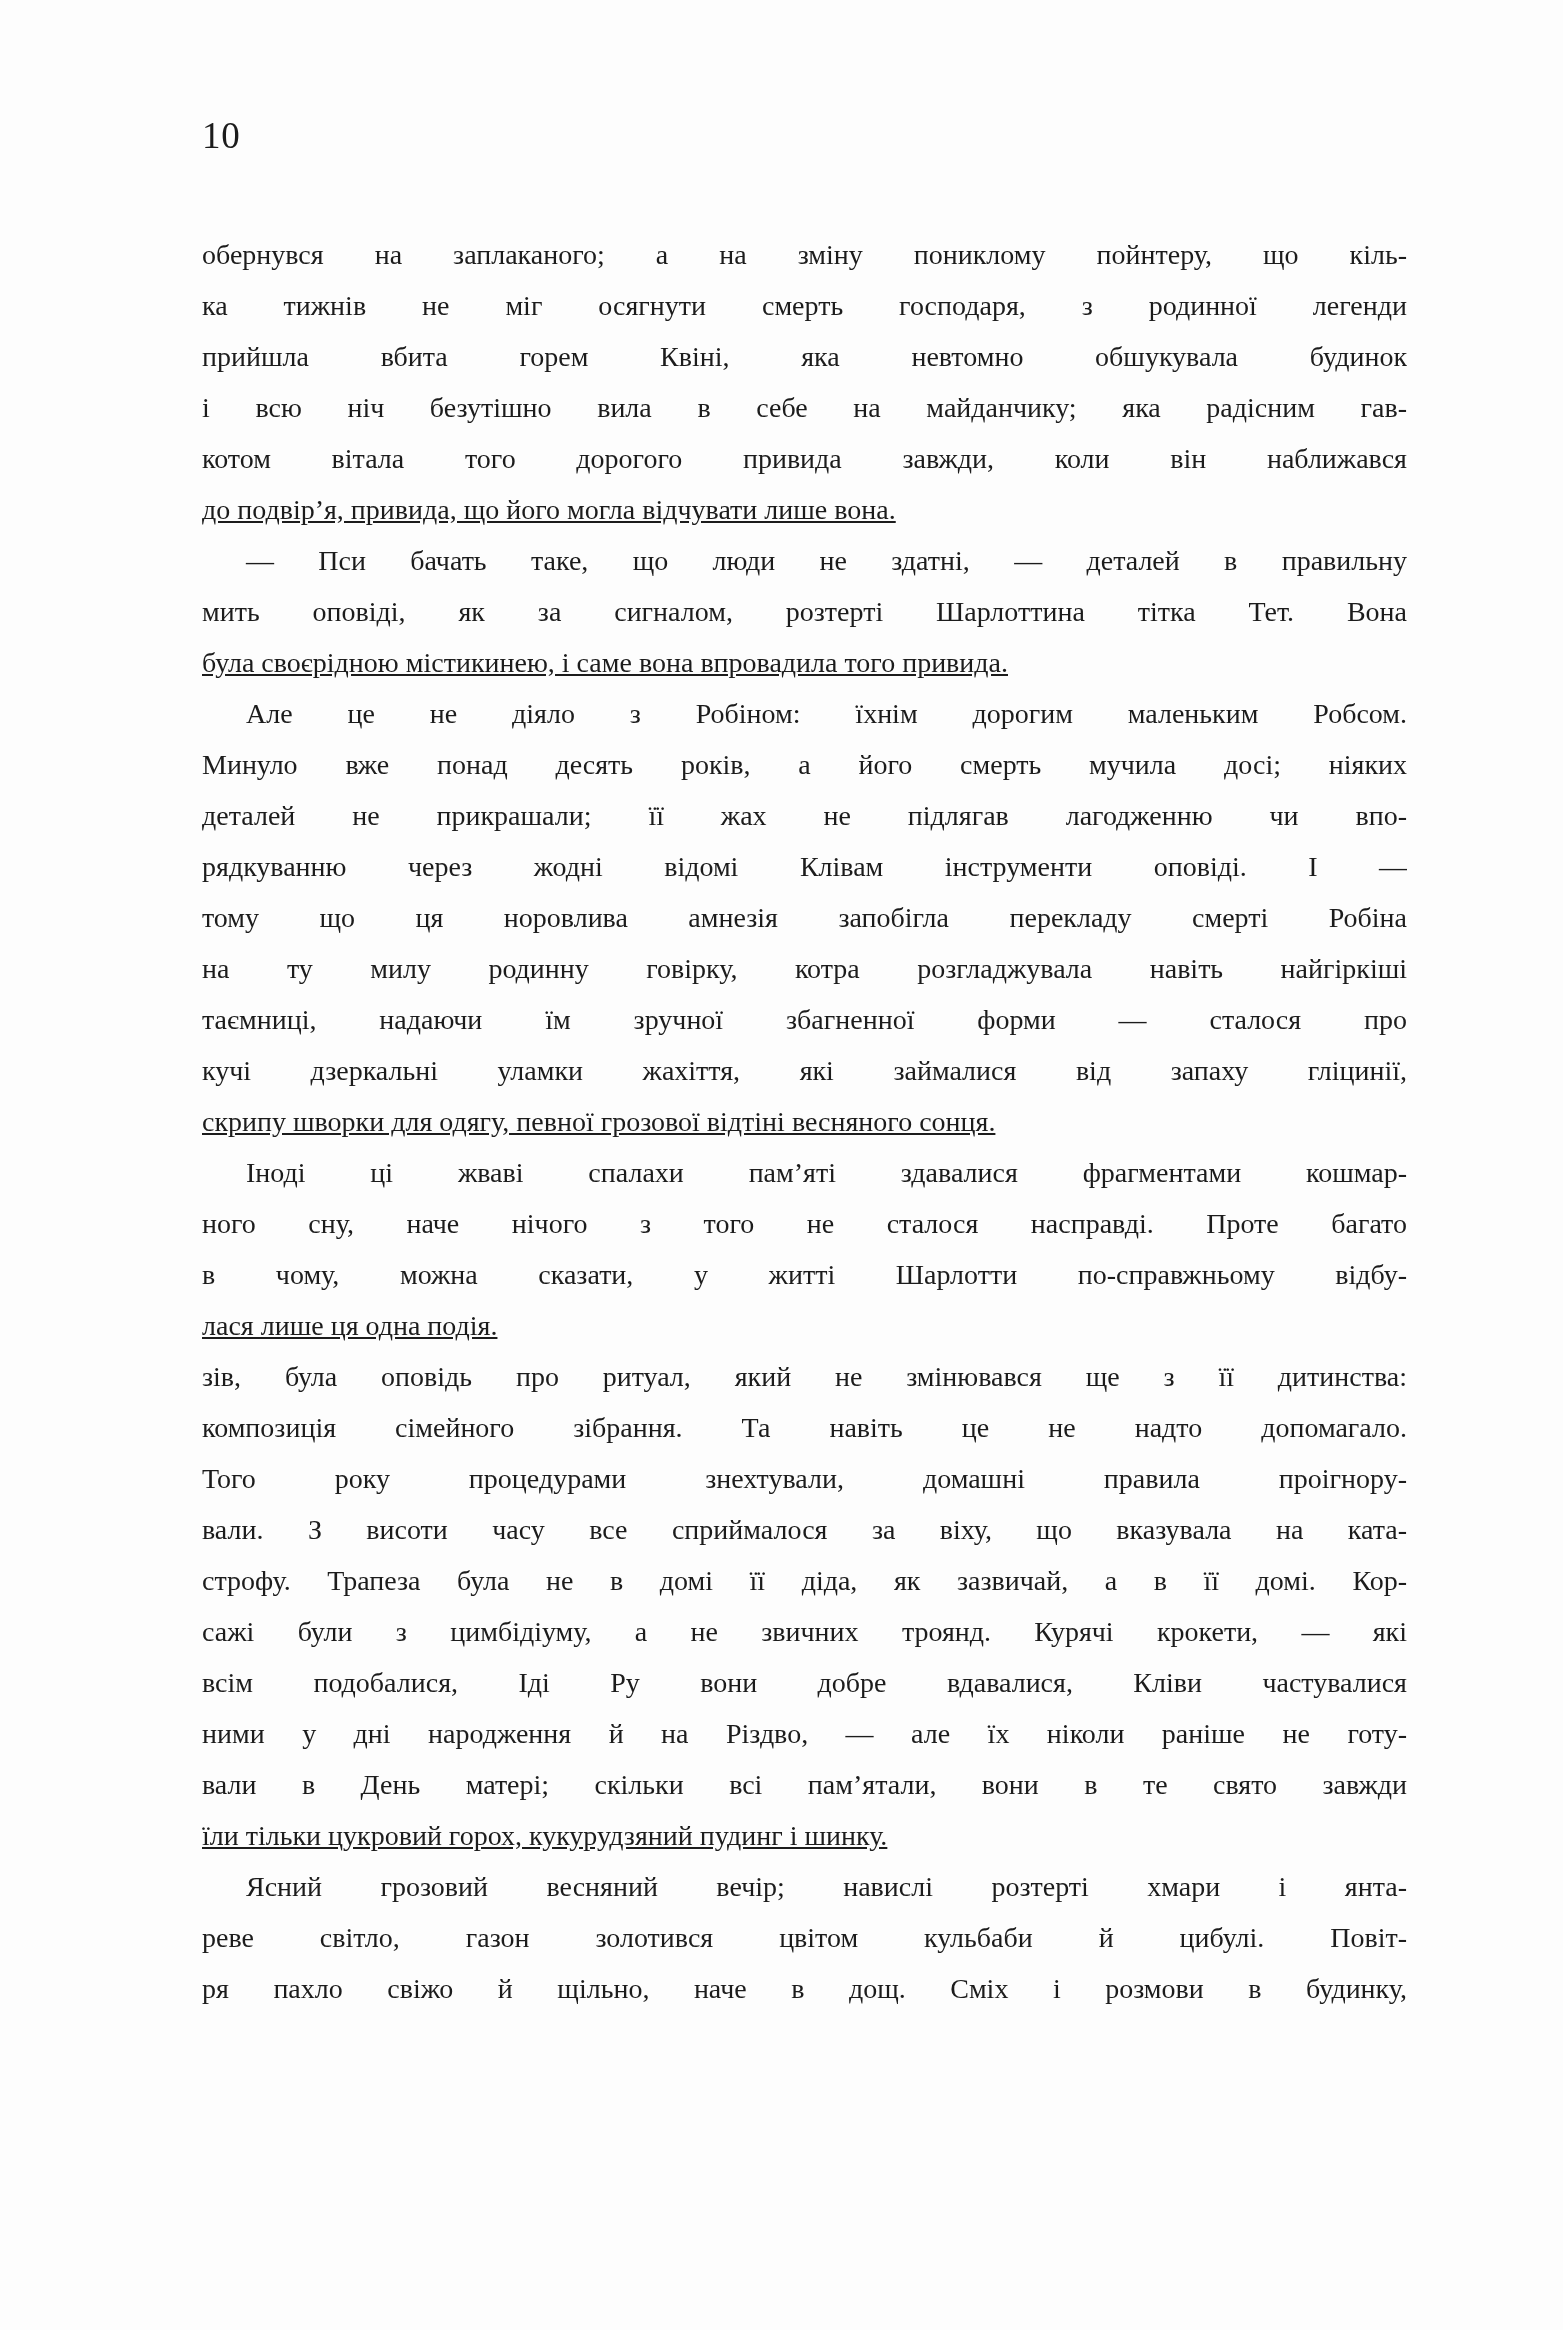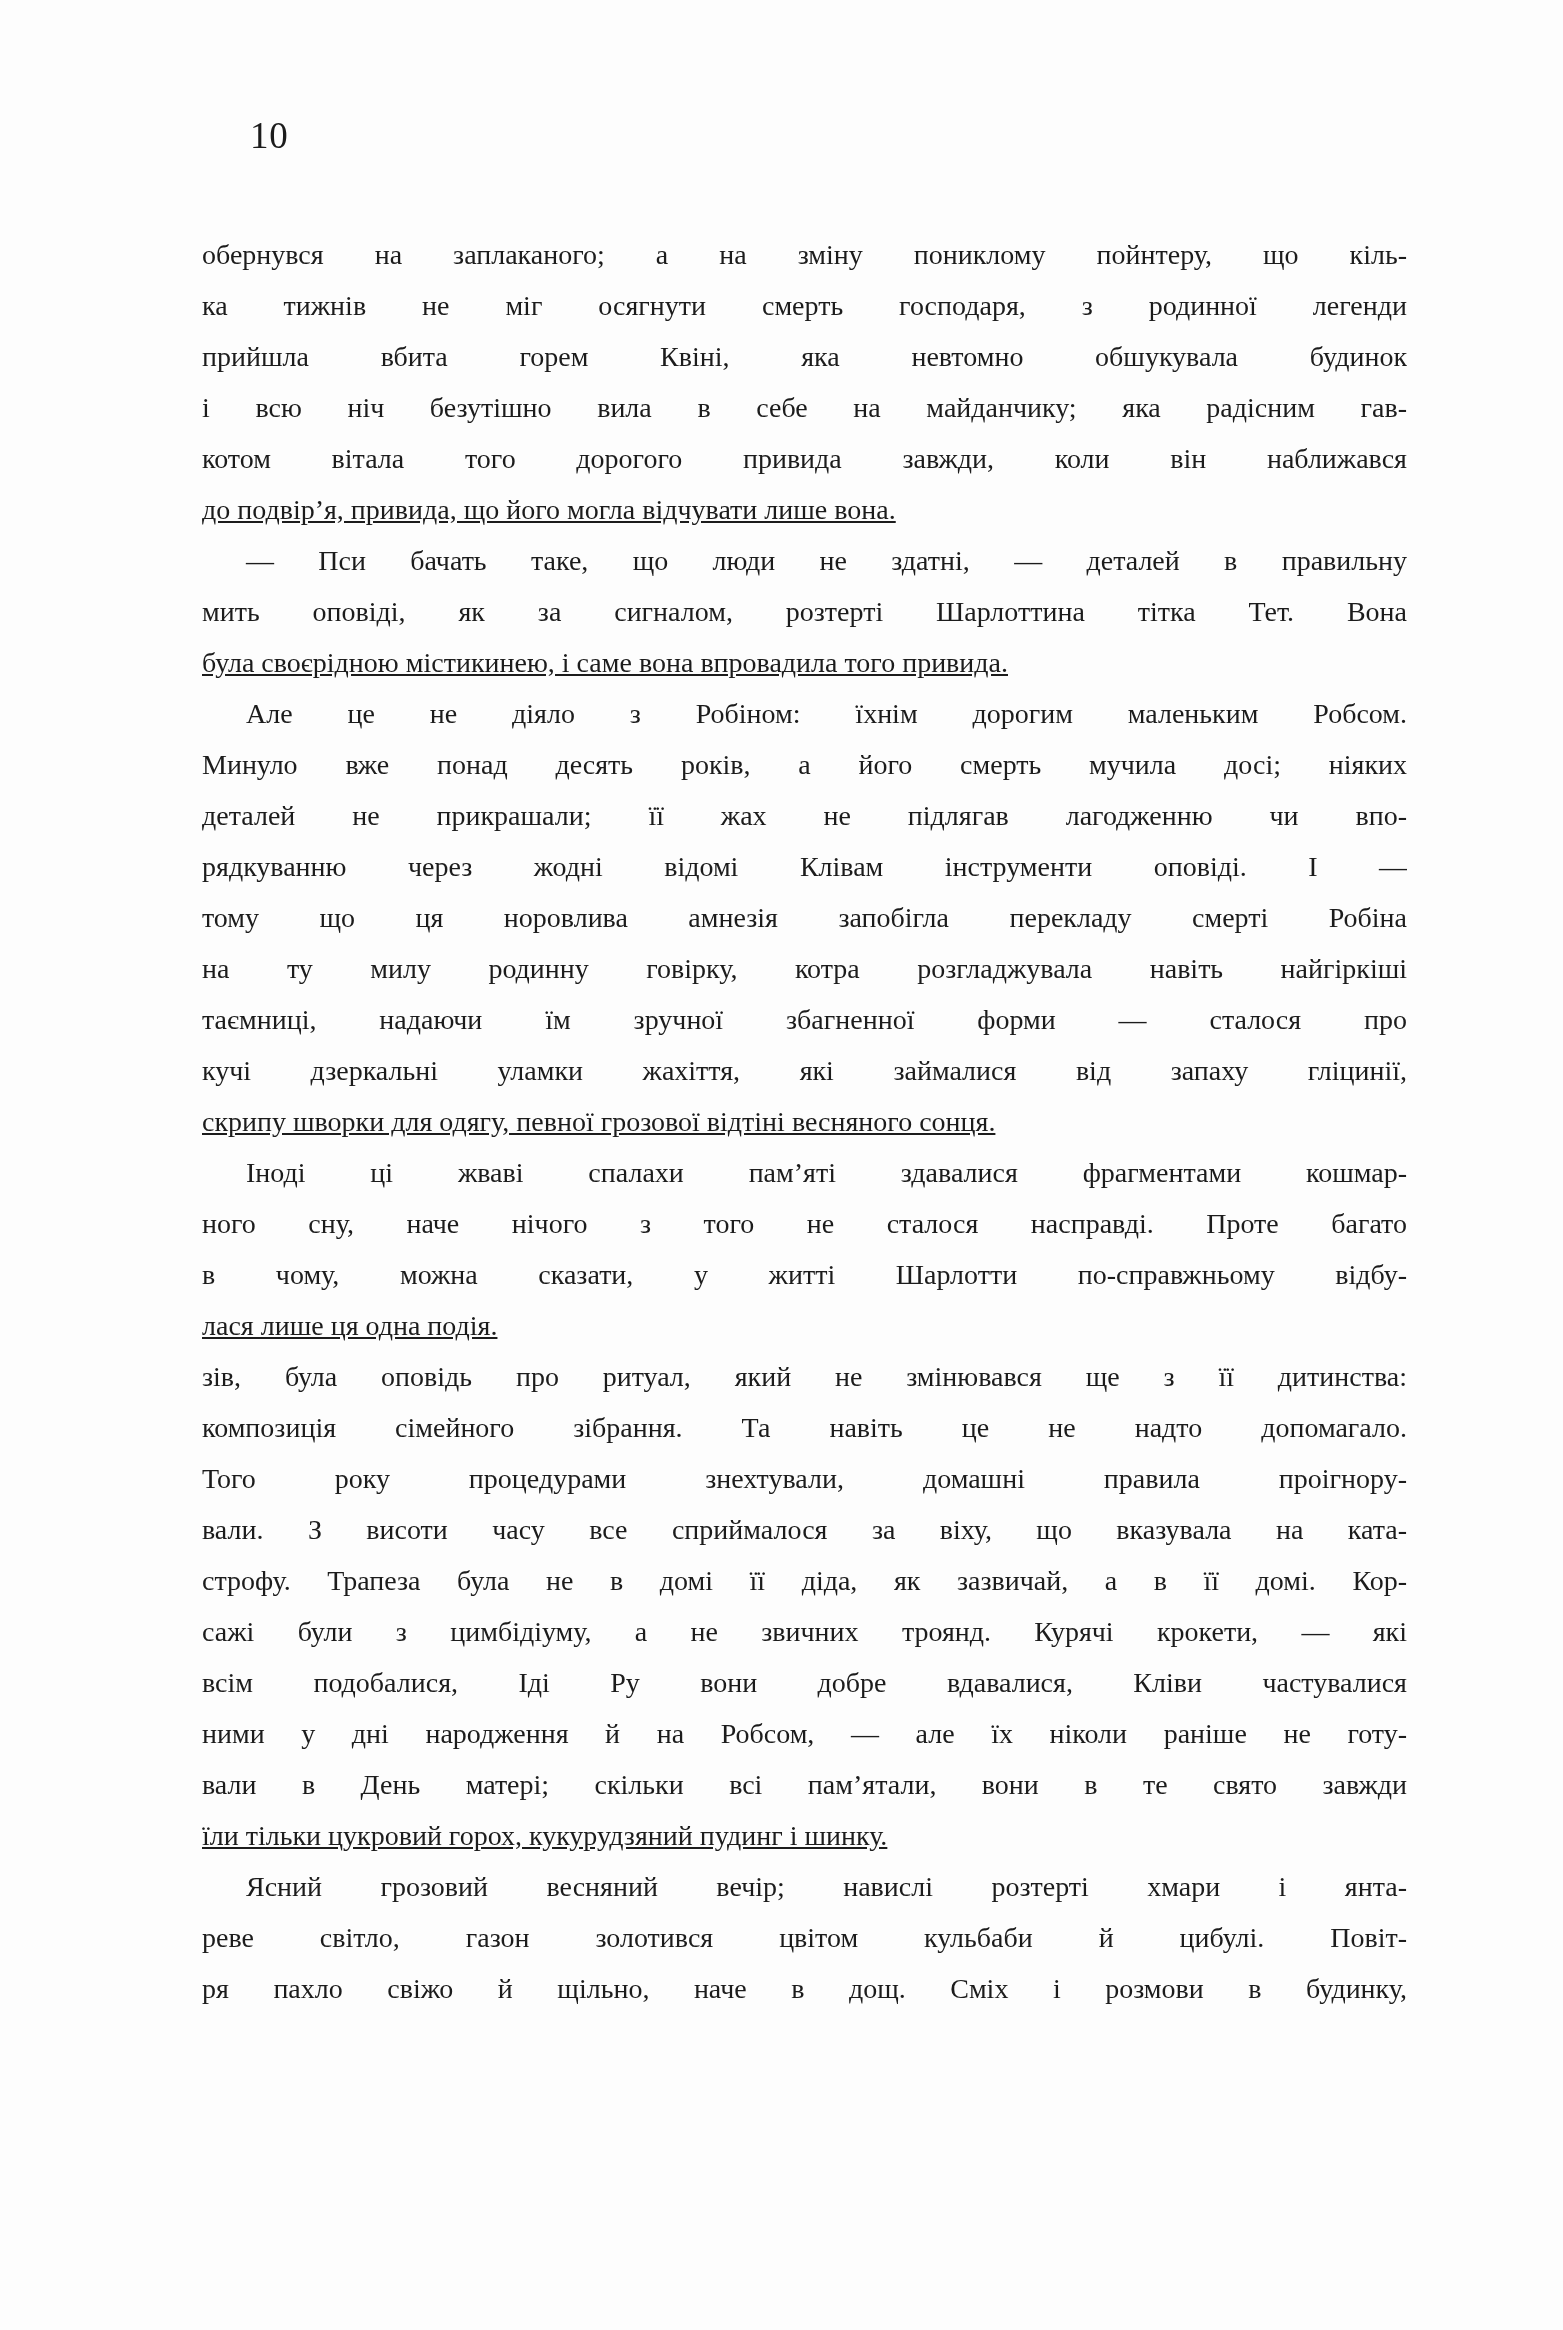--- a/index.html
+++ b/index.html
@@ -21,21 +21,20 @@
     inset: 0;
     background: #fdfdfd;
   }
   .page-number {
     position: absolute;
     left: 202px;
     top: 117px;
     font-size: 37px;
     line-height: 1;
     letter-spacing: 0.8px;
-    margin-left: 48px;
   }
   .text-block {
     position: absolute;
     left: 202px;
     top: 229px;
     width: 1205px;
     font-size: 28px;
     line-height: 51px;
   }
   .paragraph {
@@ -95,21 +94,21 @@
         <div class="line last">лася лише ця одна подія.</div>
       </div>
       <div class="paragraph">
         <div class="line">зів, була оповідь про ритуал, який не змінювався ще з її дитинства:</div>
         <div class="line">композиція сімейного зібрання. Та навіть це не надто допомагало.</div>
         <div class="line">Того року процедурами знехтували, домашні правила проігнору-</div>
         <div class="line">вали. З висоти часу все сприймалося за віху, що вказувала на ката-</div>
         <div class="line">строфу. Трапеза була не в домі її діда, як зазвичай, а в її домі. Кор-</div>
         <div class="line">сажі були з цимбідіуму, а не звичних троянд. Курячі крокети, — які</div>
         <div class="line">всім подобалися, Іді Ру вони добре вдавалися, Кліви частувалися</div>
-        <div class="line">ними у дні народження й на Робсом, — але їх ніколи раніше не готу-</div>
+        <div class="line">ними у дні народження й на Різдво, — але їх ніколи раніше не готу-</div>
         <div class="line">вали в День матері; скільки всі пам’ятали, вони в те свято завжди</div>
         <div class="line last">їли тільки цукровий горох, кукурудзяний пудинг і шинку.</div>
       </div>
       <div class="paragraph">
         <div class="line indent">Ясний грозовий весняний вечір; навислі розтерті хмари і янта-</div>
         <div class="line">реве світло, газон золотився цвітом кульбаби й цибулі. Повіт-</div>
         <div class="line">ря пахло свіжо й щільно, наче в дощ. Сміх і розмови в будинку,</div>
       </div>
     </main>
 </div>

